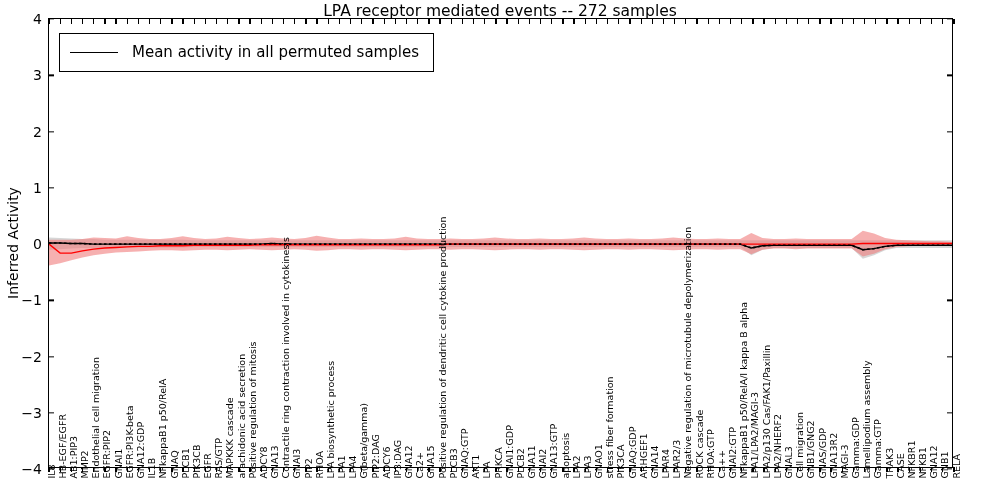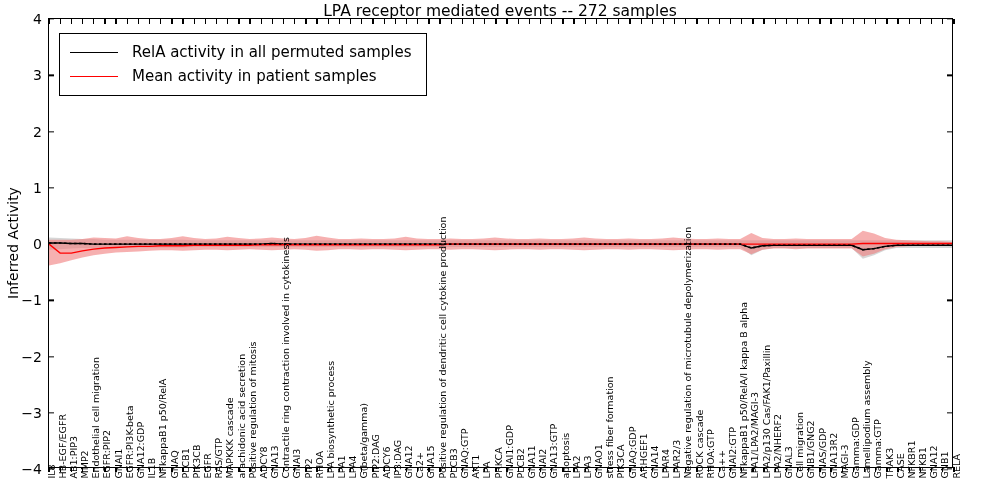--- a/index.html
+++ b/index.html
@@ -256,25 +256,21 @@
           <path d="M0.00 221.63 L11.17 221.63 L22.35 221.63 L33.52 221.06 L44.69 219.38 L55.86 219.94 L67.04 220.50 L78.21 218.25 L89.38 219.94 L100.56 221.06 L111.73 221.06 L122.90 219.94 L134.07 218.25 L145.25 219.94 L156.42 221.06 L167.59 220.50 L178.77 218.81 L189.94 219.94 L201.11 221.06 L212.28 220.50 L223.46 219.38 L234.63 220.50 L245.80 221.06 L256.98 219.94 L268.15 217.69 L279.32 219.38 L290.49 221.06 L301.67 221.06 L312.84 220.50 L324.01 221.06 L335.19 221.06 L346.36 220.50 L357.53 218.81 L368.70 220.50 L379.88 221.06 L391.05 221.06 L402.22 220.50 L413.40 221.06 L424.57 221.06 L435.74 220.50 L446.91 219.38 L458.09 220.50 L469.26 221.06 L480.43 221.06 L491.60 220.50 L502.78 221.06 L513.95 221.06 L525.12 220.50 L536.30 219.38 L547.47 220.50 L558.64 221.06 L569.81 221.06 L580.99 220.50 L592.16 221.06 L603.33 221.06 L614.51 220.50 L625.68 219.38 L636.85 220.50 L648.02 221.06 L659.20 221.06 L670.37 220.50 L681.54 221.06 L692.72 221.06 L703.89 214.88 L715.06 219.94 L726.23 221.06 L737.41 221.06 L748.58 220.50 L759.75 221.06 L770.93 221.06 L782.10 221.06 L793.27 221.06 L804.44 221.06 L815.62 212.63 L826.79 215.44 L837.96 219.94 L849.14 221.63 L860.31 222.19 L871.48 222.75 L882.65 223.31 L893.83 223.31 L905.00 223.88 L905.00 226.12 L893.83 226.69 L882.65 227.25 L871.48 227.81 L860.31 228.37 L849.14 228.94 L837.96 231.19 L826.79 235.69 L815.62 238.50 L804.44 230.62 L793.27 230.62 L782.10 230.62 L770.93 230.62 L759.75 230.62 L748.58 231.19 L737.41 230.62 L726.23 230.62 L715.06 231.75 L703.89 236.25 L692.72 231.19 L681.54 231.19 L670.37 231.75 L659.20 231.19 L648.02 231.19 L636.85 231.75 L625.68 232.31 L614.51 231.75 L603.33 231.19 L592.16 231.19 L580.99 231.75 L569.81 231.19 L558.64 231.19 L547.47 231.75 L536.30 232.31 L525.12 231.75 L513.95 231.19 L502.78 231.19 L491.60 231.75 L480.43 231.19 L469.26 231.19 L458.09 231.75 L446.91 232.31 L435.74 231.75 L424.57 231.19 L413.40 231.19 L402.22 231.75 L391.05 231.19 L379.88 231.19 L368.70 231.75 L357.53 232.31 L346.36 231.75 L335.19 231.19 L324.01 231.19 L312.84 231.75 L301.67 231.19 L290.49 231.19 L279.32 232.31 L268.15 232.87 L256.98 231.75 L245.80 231.19 L234.63 231.75 L223.46 232.31 L212.28 231.75 L201.11 231.19 L189.94 231.75 L178.77 232.31 L167.59 231.75 L156.42 231.75 L145.25 232.31 L134.07 232.87 L122.90 232.31 L111.73 232.31 L100.56 232.87 L89.38 233.44 L78.21 234.00 L67.04 234.56 L55.86 235.69 L44.69 237.38 L33.52 239.63 L22.35 242.44 L11.17 245.25 L0.00 247.50 Z" fill="#f08080" fill-opacity="0.62" stroke="none"></path>
           <path d="M0.00 225.00 L11.17 225.00 L22.35 225.56 L33.52 225.56 L44.69 226.12 L55.86 226.12 L67.04 226.12 L78.21 226.12 L89.38 226.12 L100.56 226.12 L111.73 226.12 L122.90 226.12 L134.07 226.12 L145.25 226.12 L156.42 226.12 L167.59 226.12 L178.77 226.12 L189.94 226.12 L201.11 226.12 L212.28 226.12 L223.46 225.56 L234.63 226.12 L245.80 226.12 L256.98 226.12 L268.15 226.12 L279.32 226.12 L290.49 226.12 L301.67 226.12 L312.84 226.12 L324.01 226.12 L335.19 226.12 L346.36 226.12 L357.53 226.12 L368.70 226.12 L379.88 226.12 L391.05 226.12 L402.22 226.12 L413.40 226.12 L424.57 226.12 L435.74 226.12 L446.91 226.12 L458.09 226.12 L469.26 226.12 L480.43 226.12 L491.60 226.12 L502.78 226.12 L513.95 226.12 L525.12 226.12 L536.30 226.12 L547.47 226.12 L558.64 226.12 L569.81 226.12 L580.99 226.12 L592.16 226.12 L603.33 226.12 L614.51 226.12 L625.68 226.12 L636.85 226.12 L648.02 226.12 L659.20 226.12 L670.37 226.12 L681.54 226.12 L692.72 226.12 L703.89 230.06 L715.06 227.81 L726.23 227.25 L737.41 227.25 L748.58 227.25 L759.75 227.25 L770.93 227.25 L782.10 227.25 L793.27 227.25 L804.44 227.25 L815.62 231.75 L826.79 230.62 L837.96 228.37 L849.14 227.25 L860.31 227.25 L871.48 227.25 L882.65 227.25 L893.83 227.25 L905.00 227.25" fill="none" stroke="#000000" stroke-width="1.4" vector-effect="non-scaling-stroke"></path>
           <path d="M0.00 226.12 L11.17 235.12 L22.35 235.12 L33.52 232.87 L44.69 231.19 L55.86 230.06 L67.04 229.50 L78.21 228.94 L89.38 228.37 L100.56 228.37 L111.73 227.81 L122.90 227.81 L134.07 227.81 L145.25 227.25 L156.42 227.25 L167.59 227.25 L178.77 227.25 L189.94 227.25 L201.11 227.25 L212.28 226.69 L223.46 226.69 L234.63 226.69 L245.80 226.69 L256.98 226.69 L268.15 226.69 L279.32 226.69 L290.49 226.69 L301.67 226.69 L312.84 226.69 L324.01 226.69 L335.19 226.69 L346.36 226.69 L357.53 226.69 L368.70 226.69 L379.88 226.69 L391.05 226.69 L402.22 226.12 L413.40 226.12 L424.57 226.12 L435.74 226.12 L446.91 226.12 L458.09 226.12 L469.26 226.12 L480.43 226.12 L491.60 226.12 L502.78 226.12 L513.95 226.12 L525.12 226.12 L536.30 226.12 L547.47 226.12 L558.64 226.12 L569.81 226.12 L580.99 226.12 L592.16 226.12 L603.33 226.12 L614.51 226.12 L625.68 226.12 L636.85 226.12 L648.02 226.12 L659.20 226.12 L670.37 226.12 L681.54 226.12 L692.72 226.12 L703.89 226.12 L715.06 226.12 L726.23 226.12 L737.41 226.12 L748.58 226.12 L759.75 226.12 L770.93 226.12 L782.10 226.12 L793.27 226.12 L804.44 226.12 L815.62 225.56 L826.79 225.56 L837.96 225.56 L849.14 225.56 L860.31 225.56 L871.48 225.56 L882.65 225.56 L893.83 225.56 L905.00 225.56" fill="none" stroke="#ff0000" stroke-width="1.4" vector-effect="non-scaling-stroke"></path>
           <path d="M0.00 225.00 L11.17 225.00 L22.35 225.56 L33.52 225.56 L44.69 226.12 L55.86 226.12 L67.04 226.12 L78.21 226.12 L89.38 226.12 L100.56 226.12 L111.73 226.12 L122.90 226.12 L134.07 226.12 L145.25 226.12 L156.42 226.12 L167.59 226.12 L178.77 226.12 L189.94 226.12 L201.11 226.12 L212.28 226.12 L223.46 225.56 L234.63 226.12 L245.80 226.12 L256.98 226.12 L268.15 226.12 L279.32 226.12 L290.49 226.12 L301.67 226.12 L312.84 226.12 L324.01 226.12 L335.19 226.12 L346.36 226.12 L357.53 226.12 L368.70 226.12 L379.88 226.12 L391.05 226.12 L402.22 226.12 L413.40 226.12 L424.57 226.12 L435.74 226.12 L446.91 226.12 L458.09 226.12 L469.26 226.12 L480.43 226.12 L491.60 226.12 L502.78 226.12 L513.95 226.12 L525.12 226.12 L536.30 226.12 L547.47 226.12 L558.64 226.12 L569.81 226.12 L580.99 226.12 L592.16 226.12 L603.33 226.12 L614.51 226.12 L625.68 226.12 L636.85 226.12 L648.02 226.12 L659.20 226.12 L670.37 226.12 L681.54 226.12 L692.72 226.12 L703.89 230.06 L715.06 227.81 L726.23 227.25 L737.41 227.25 L748.58 227.25 L759.75 227.25 L770.93 227.25 L782.10 227.25 L793.27 227.25 L804.44 227.25 L815.62 231.75 L826.79 230.62 L837.96 228.37 L849.14 227.25 L860.31 227.25 L871.48 227.25 L882.65 227.25 L893.83 227.25 L905.00 227.25" fill="none" stroke="#000" stroke-width="1.6" stroke-dasharray="2.5 2.5" vector-effect="non-scaling-stroke"></path>
         </svg>
     </div>
 
     <div class="legend">
       <div class="lgrow">
         <span class="lgline"></span>
-        <span class="lgtext">RelA activity in all permuted samples</span>
-      </div>
-      <div class="lgrow">
-        <span class="lgline red"></span>
-        <span class="lgtext">Mean activity in patient samples</span>
+        <span class="lgtext">Mean activity in all permuted samples</span>
       </div>
     </div>
 
   </div>
 
   <div id="xlabels">
       <div class="xtl" style="left: 51.6px; bottom: 22px;">IL8</div>
       <div class="xtl" style="left: 62.7728px; bottom: 22px;">HB-EGF/EGFR</div>
       <div class="xtl" style="left: 73.9457px; bottom: 22px;">AB1:PIP3</div>
       <div class="xtl" style="left: 85.1185px; bottom: 22px;">MMP2</div>

